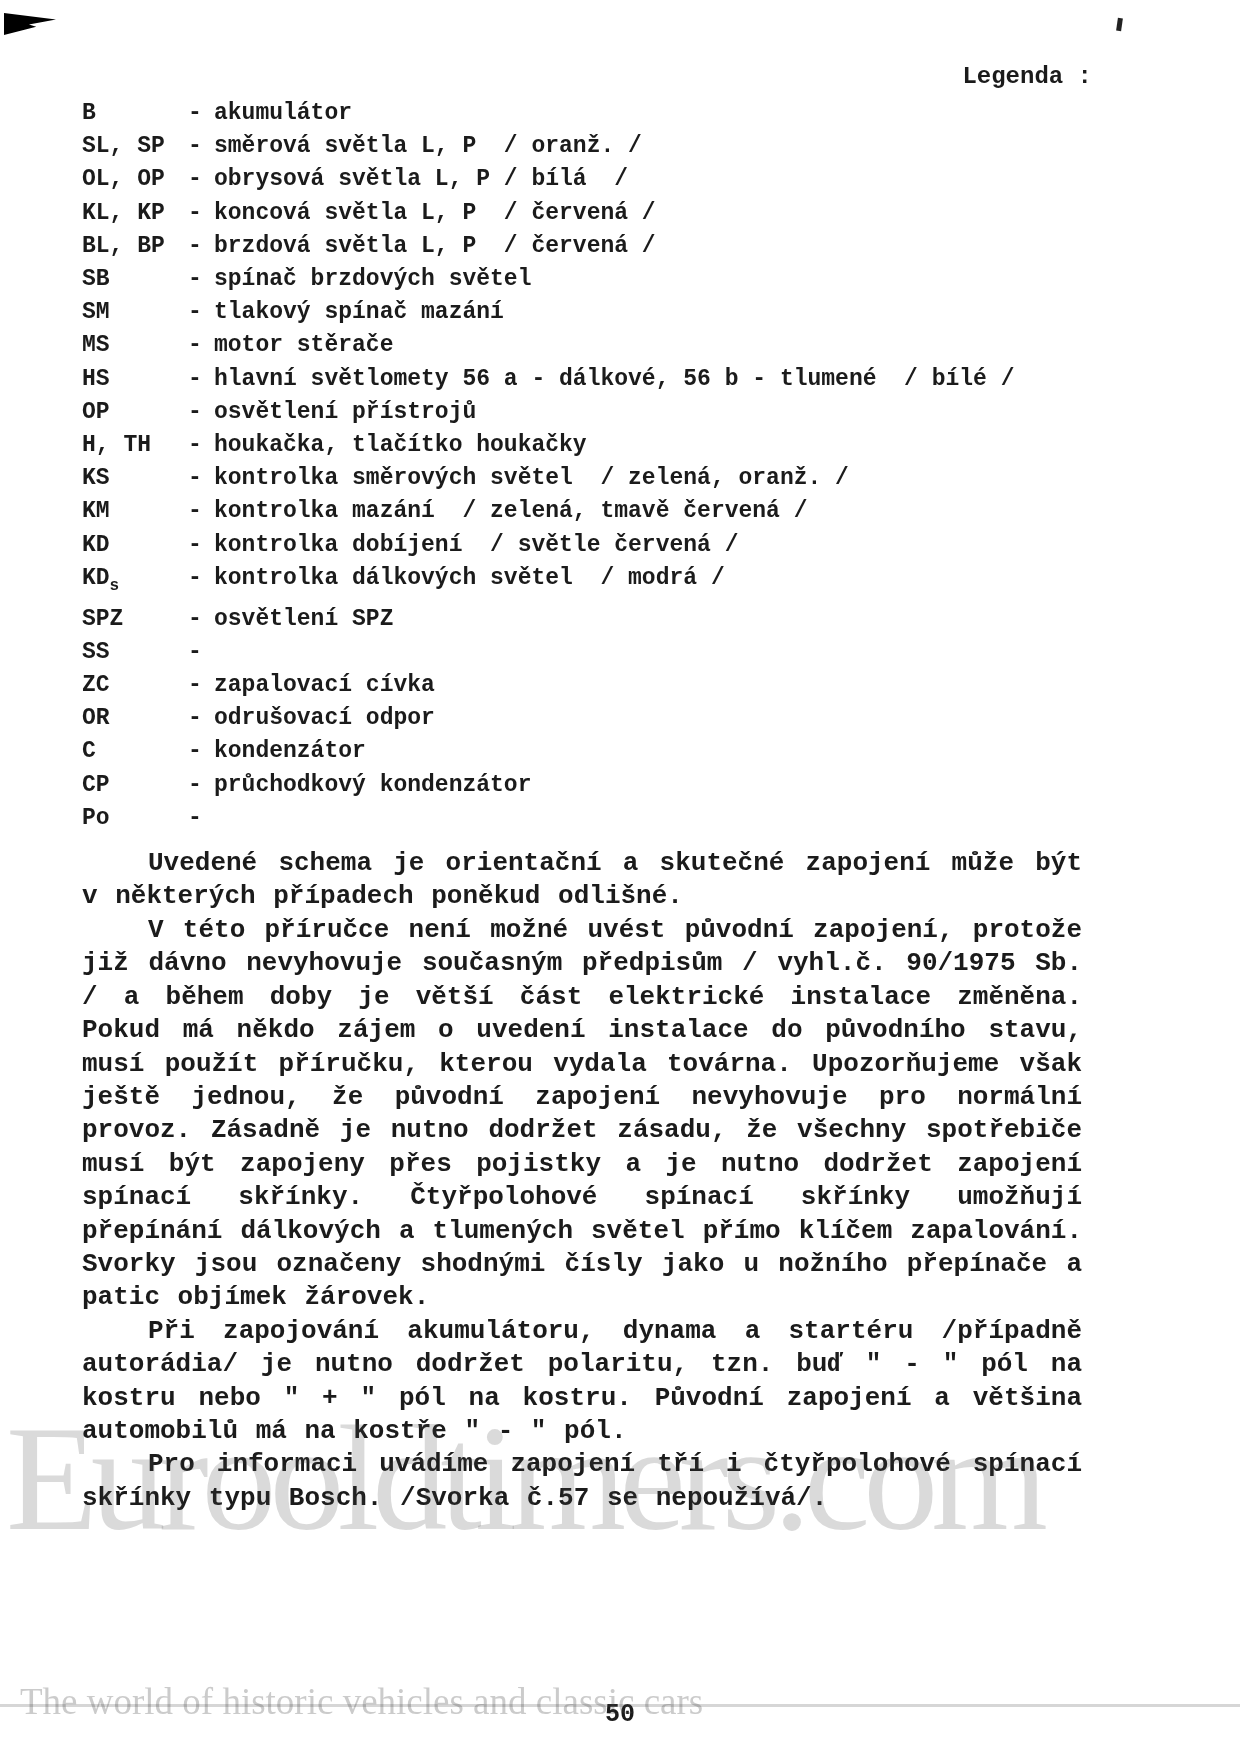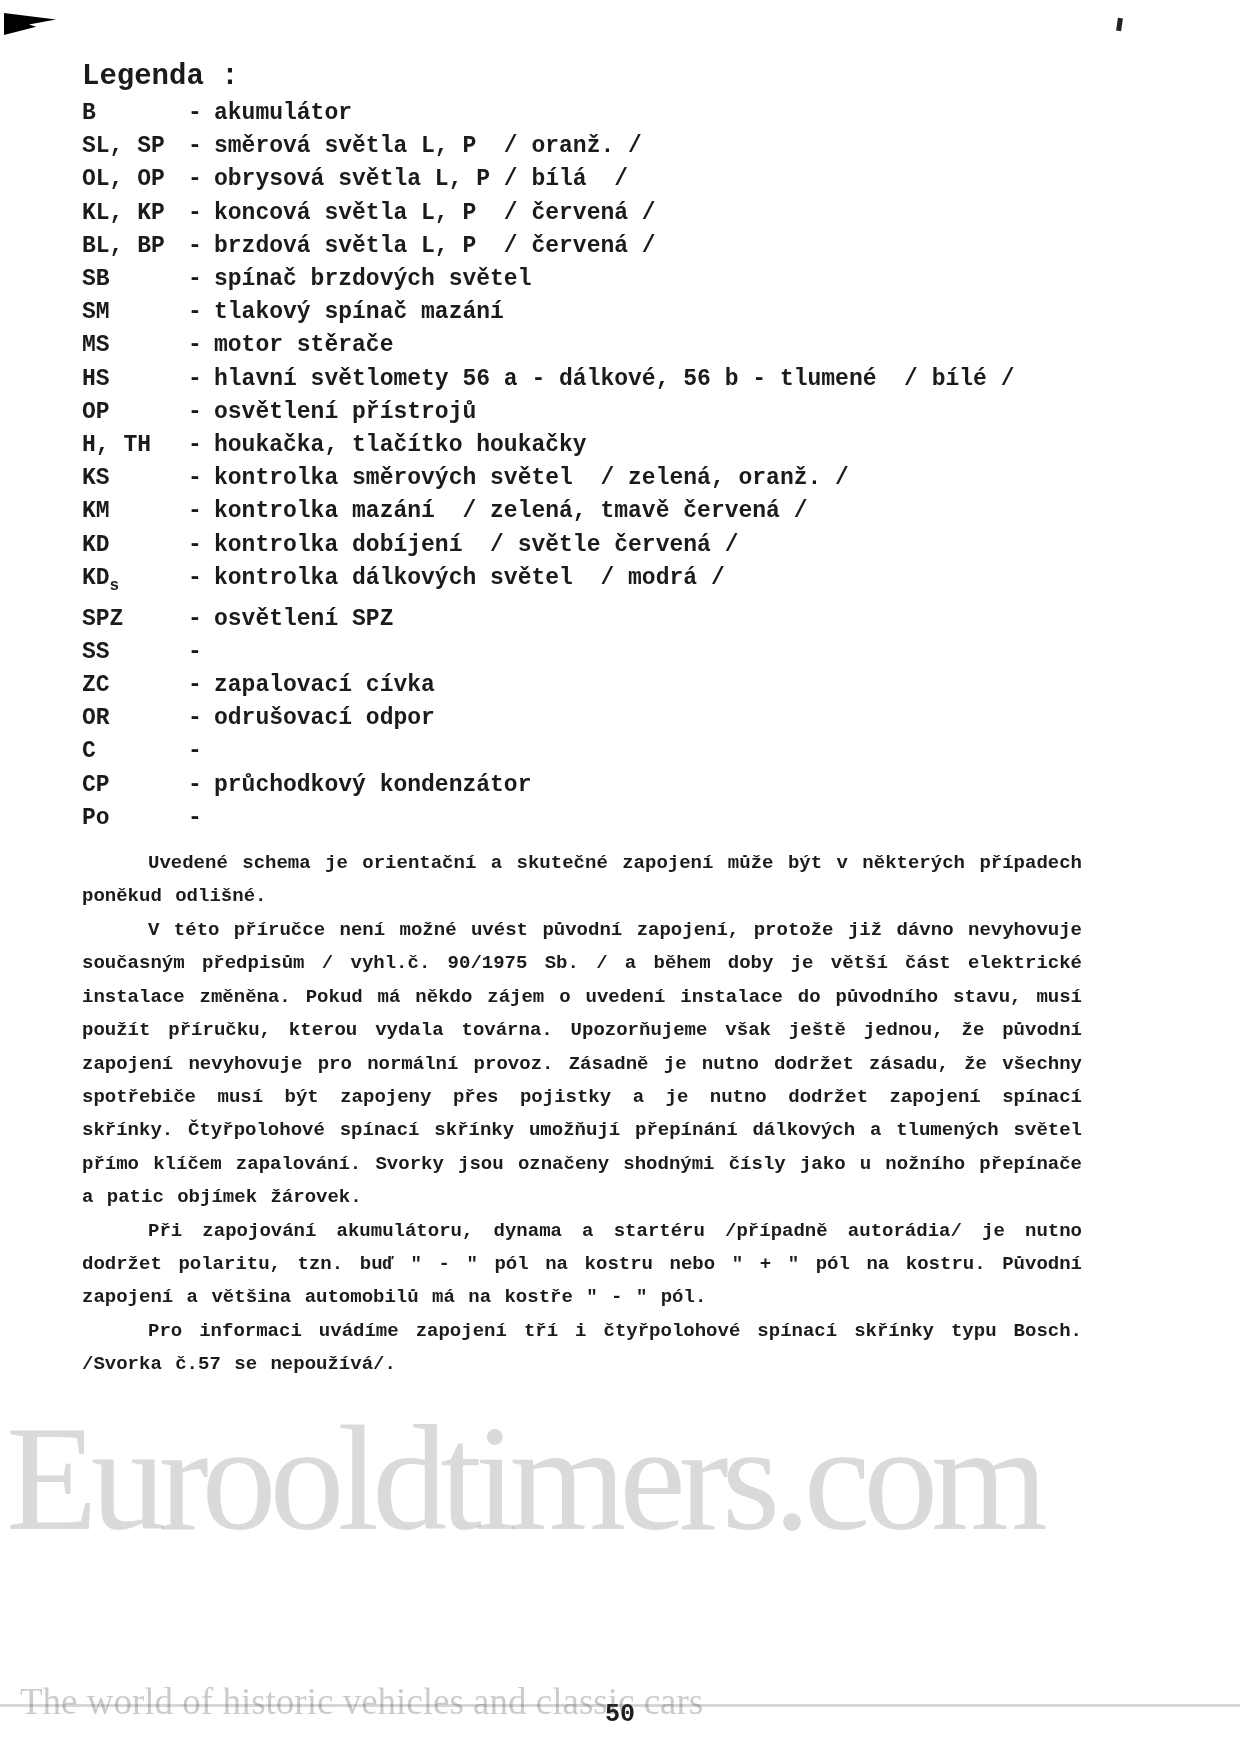--- a/index.html
+++ b/index.html
@@ -39,24 +39,25 @@
   }
 
   .content {
     position: absolute;
     top: 60px;
     left: 82px;
     width: 1010px;
   }
 
   .legend-title {
-    font-size: 29px;
+    font-size: 24px;
     font-weight: bold;
     line-height: 33px;
     margin-bottom: 4px;
+    text-align: right;
   }
 
   .legend-row {
     display: grid;
     grid-template-columns: 106px 26px 1fr;
     font-size: 23px;
     font-weight: bold;
     line-height: 33.2px;
     white-space: pre;
   }
@@ -64,21 +65,21 @@
   .legend-abbr sub { font-size: 16px; }
   .legend-dash { text-align: left; }
   .legend-desc { white-space: pre; }
 
   .paragraphs {
     margin-top: 12px;
     width: 1000px;
   }
   .paragraphs p {
     margin: 0;
-    font-size: 19px;
+    font-size: 26px;
     font-weight: bold;
     line-height: 33.4px;
     text-align: justify;
     text-indent: 66px;
     word-spacing: 2px;
   }
 
   .page-number {
     position: absolute;
     left: 0;
@@ -245,20 +246,21 @@
 
       <div class="legend-row">
         <span class="legend-abbr">OR</span>
         <span class="legend-dash">-</span>
         <span class="legend-desc">odrušovací odpor</span>
       </div>
 
       <div class="legend-row">
         <span class="legend-abbr">C</span>
         <span class="legend-dash">-</span>
+        <span class="legend-desc">kondenzátor</span>
       </div>
 
       <div class="legend-row">
         <span class="legend-abbr">CP</span>
         <span class="legend-dash">-</span>
         <span class="legend-desc">průchodkový kondenzátor</span>
       </div>
 
       <div class="legend-row">
         <span class="legend-abbr">Po</span>

